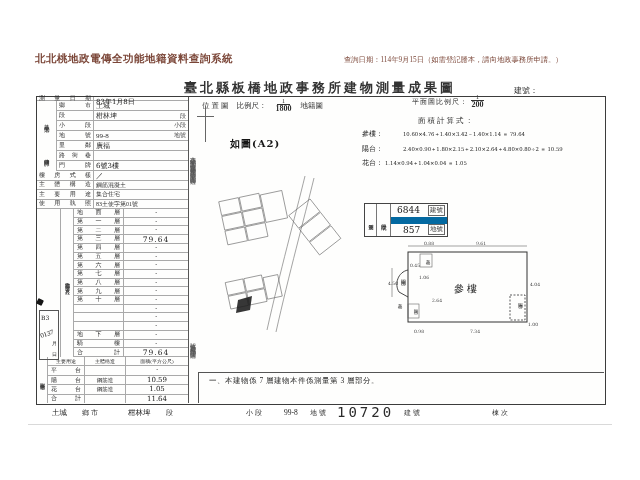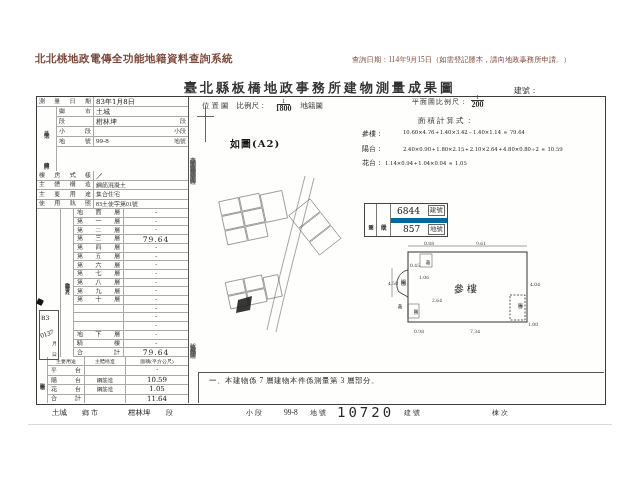--- a/index.html
+++ b/index.html
@@ -40,21 +40,21 @@
   .bv{font-size:7.5px;color:#222}
   .note{font-size:7.5px;letter-spacing:.5px;color:#2a2a2a}
   .vnote{font-size:6px;letter-spacing:1px;color:#555}
 </style>
 </head>
 <body>
 
 <div id="screen">
 
   <div class="abs hdr" style="left:35px;top:52px;font-size:10.5px;font-weight:bold;letter-spacing:.5px">北北桃地政電傳全功能地籍資料查詢系統</div>
-  <div class="abs hdr" style="left:352px;top:55px;font-size:7.3px">查詢日期：114年9月15日（如需登記謄本，請向地政事務所申請。）</div>
+  <div class="abs hdr" style="left:344px;top:55px;font-size:7.3px">查詢日期：114年9月15日（如需登記謄本，請向地政事務所申請。）</div>
 
   <div class="abs" id="ftitle">臺北縣板橋地政事務所建物測量成果圖</div>
   <div class="abs" style="left:514px;top:85px;font-size:8px">建號：</div>
 
   <div class="abs" id="formbox"></div>
 
   <div class="abs" id="lt">
     <div class="trow" style="height:12px">
       <div class="lcell" style="width:57px">
           <span>測量日期</span>
@@ -103,20 +103,46 @@
               <span class="sfx">地號</span>
             </div>
         </div>
       </div>
     </div>
 
     <div class="grp" style="height:30px">
       <div class="gc" style="width:20px">
           <span class="vtext">建物門牌</span>
         </div>
+      <div class="grows">
+        <div class="trow" style="flex:1">
+          <div class="lcell" style="width:37px">
+              <span>里鄰</span>
+            </div>
+          <div class="vcell">
+              <span>廣福</span>
+            </div>
+        </div>
+        <div class="trow" style="flex:1">
+          <div class="lcell" style="width:37px">
+              <span>路街巷</span>
+            </div>
+          <div class="vcell">
+              <span></span>
+            </div>
+        </div>
+        <div class="trow" style="flex:1">
+          <div class="lcell" style="width:37px">
+              <span>門牌</span>
+            </div>
+          <div class="vcell hw">
+              <span>6號3樓</span>
+            </div>
+        </div>
+      </div>
     </div>
 
     <div style="height:38px;display:flex;flex-direction:column">
       <div class="trow" style="flex:1">
         <div class="lcell" style="width:57px">
             <span>樓房式樣</span>
           </div>
         <div class="vcell hw">
             <span>／</span>
           </div>
@@ -354,42 +380,42 @@
   </svg>
 
   <div class="abs" style="left:412px;top:94px;display:flex;align-items:center">
     <span style="font-size:7px;letter-spacing:1px">平面圖比例尺：</span>
     <span class="frac">
       <span class="n">1</span>
         <span class="d">200</span>
     </span>
   </div>
   <div class="abs" style="left:418px;top:116px;font-size:7.5px;letter-spacing:2px">面積計算式：</div>
-  <div class="abs" style="left:362px;top:129px;display:flex;align-items:flex-start;gap:20px">
+  <div class="abs" style="left:362px;top:129px;display:flex;align-items:center;gap:20px">
     <span class="hw" style="font-size:7px">參樓：</span>
     <span class="hw" style="font-size:5.3px">10.60×4.76＋1.40×3.42－1.40×1.14 ＝ 79.64</span>
   </div>
   <div class="abs" style="left:362px;top:144px;display:flex;align-items:baseline;gap:20px">
     <span class="hw" style="font-size:7px">陽台：</span>
     <span class="hw" style="font-size:5.3px">2.40×0.90＋1.80×2.15＋2.10×2.64＋4.80×0.80÷2 ＝ 10.59</span>
   </div>
   <div class="abs" style="left:362px;top:158px;display:flex;align-items:baseline;gap:2px">
     <span class="hw" style="font-size:7px">花台：</span>
     <span class="hw" style="font-size:5.3px">1.14×0.94＋1.04×0.04 ＝ 1.05</span>
   </div>
 
   <div class="abs" style="left:364px;top:203px;width:84px;height:34px;border:1px solid #444;display:flex;box-sizing:border-box">
     <div style="width:11px;border-right:1px solid #777;display:flex;align-items:center;justify-content:center">
       <span class="vtext" style="font-size:5px">重測後</span>
     </div>
     <div style="width:13px;border-right:1px solid #777;display:flex;align-items:center;justify-content:center">
       <span class="vtext" style="font-size:5.5px">學成段</span>
     </div>
     <div style="flex:1;display:flex;flex-direction:column">
-      <div style="flex:1;display:flex;align-items:center;border-bottom:5px solid #0369a1">
+      <div style="flex:1;display:flex;align-items:center;border-bottom:7px solid #0369a1">
         <span class="hw" style="font-size:9px;margin-left:6px">6844</span>
         <span style="font-size:6.5px;margin-left:auto;margin-right:2px;border:1px solid #666;padding:0 1px">建號</span>
       </div>
       <div style="flex:1;display:flex;align-items:center">
         <span class="hw" style="font-size:9px;margin-left:12px">857</span>
         <span style="font-size:6.5px;margin-left:auto;margin-right:2px;border:1px solid #666;padding:0 1px">地號</span>
       </div>
     </div>
   </div>
 

